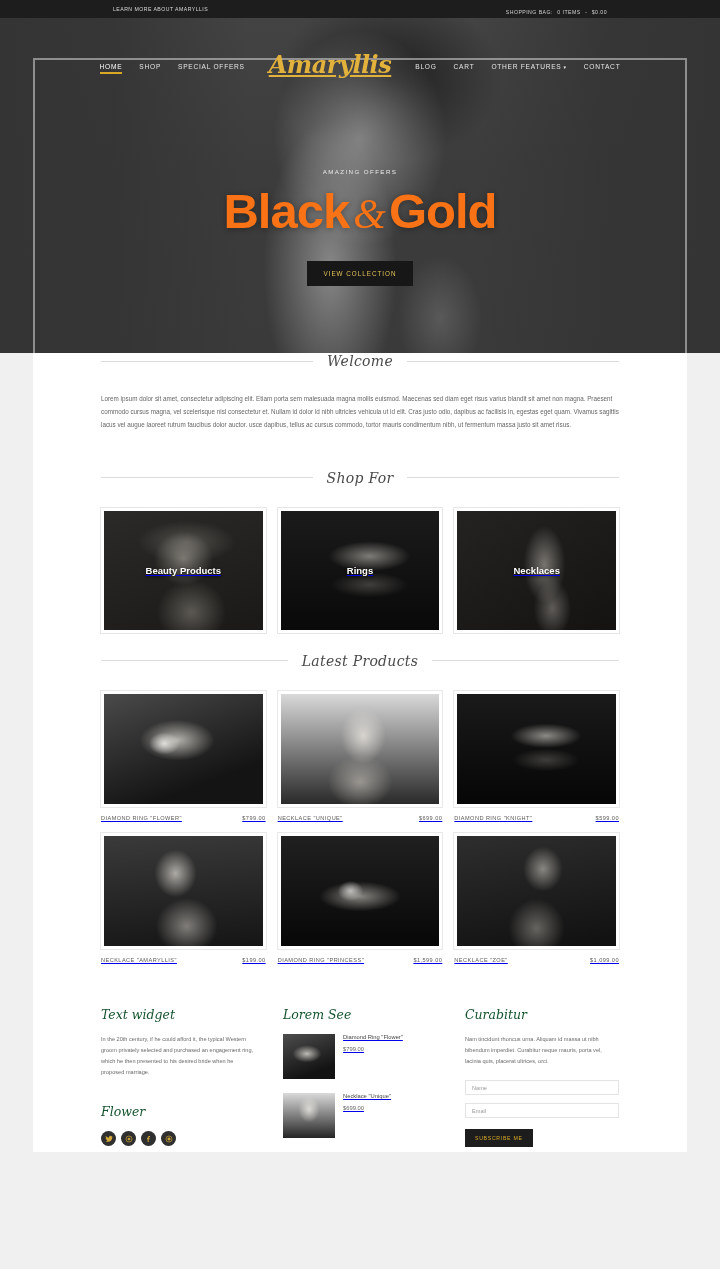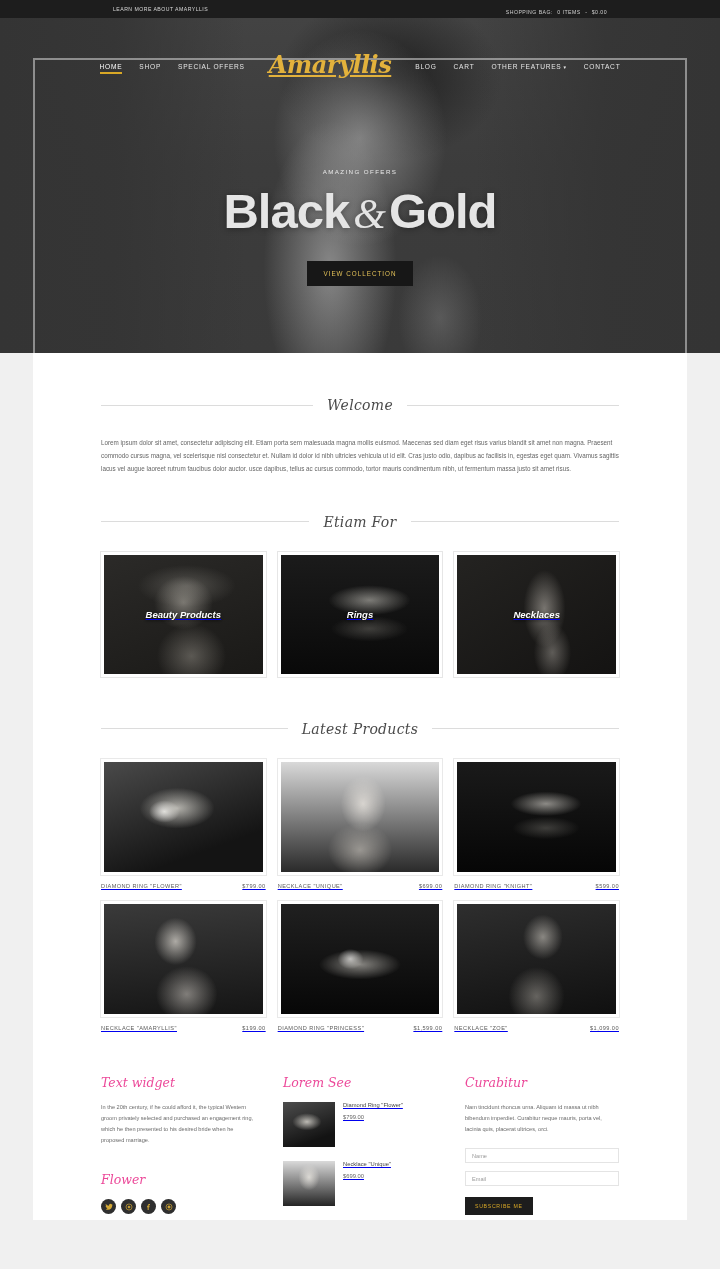--- a/index.html
+++ b/index.html
@@ -72,21 +72,21 @@
     margin:0 24px; line-height:1; padding-bottom:6px;
     letter-spacing:-0.5px;
   }
   .hero-content {
     position:absolute; left:0; right:0; top:150px; text-align:center; z-index:5;
   }
   .hero-sub {
     font-size:6.2px; letter-spacing:1.4px; color:#e9e9e9; margin-bottom:12px;
   }
   .hero-title {
-    font-size:49px; line-height:1; font-weight:bold; color:#e5e5e5;
+    font-size:49px; line-height:1; font-weight:bold; color:#f97316;
     letter-spacing:-1px; font-family:"Liberation Sans", sans-serif;
     text-shadow:0 1px 6px rgba(0,0,0,.35);
   }
   .hero-title .amp {
     font-family:"Liberation Serif", serif; font-style:italic; font-weight:normal;
     font-size:42px; padding:0 4px;
   }
   .hero-btn {
     display:inline-block; margin-top:25px;
     background:#171717; color:#e3c158;
@@ -104,21 +104,21 @@
   .inner { padding:0 68px; }
 
   
   .sec-head { display:flex; align-items:center; gap:14px; }
   .sec-head .rule { flex:1; height:1px; background:#dcdcdc; }
   .sec-head h2 {
     font-family:"DejaVu Serif", serif; font-style:italic; font-weight:normal;
     font-size:14px; color:#4a4a4a; white-space:nowrap; letter-spacing:.3px;
   }
 
-  .welcome-wrap { padding-top:44px; }
+  .welcome-wrap { }
   .welcome-text {
     margin-top:24px; font-size:6.3px; line-height:2.05; color:#666; text-align:left;
   }
 
   .shopfor-wrap { padding-top:38px; }
   .cat-grid { display:flex; gap:12px; margin-top:22px; }
   .cat-card {
     flex:1; height:125px; position:relative;
     border:3px solid #fff; outline:1px solid #e6e6e6;
     display:flex; align-items:center; justify-content:center;
@@ -139,25 +139,25 @@
       linear-gradient(150deg,#242321,#141312);
   }
   .cat-3 .photo {
     background:
       radial-gradient(ellipse 60px 22px at 56% 38%, rgba(210,208,200,.55), rgba(0,0,0,0) 68%),
       radial-gradient(ellipse 55px 18px at 56% 62%, rgba(120,118,112,.45), rgba(0,0,0,0) 70%),
       linear-gradient(180deg,#1b1b1b,#090909);
   }
   .cat-label {
     position:relative; z-index:2;
-    font-family:"Liberation Sans", sans-serif; font-style:italic; font-weight:bold;
+    font-family:"Liberation Sans", sans-serif; font-weight:bold;
     color:#fff; font-size:9.5px; text-shadow:0 1px 3px rgba(0,0,0,.6);
   }
 
-  .latest-wrap { padding-top:44px; padding-bottom:10px; }
+  .latest-wrap { padding-top:20px; padding-bottom:10px; }
   .prod-grid { display:flex; flex-wrap:wrap; gap:12px; margin-top:22px; }
   .prod { width:calc((100% - 24px)/3); cursor:pointer; }
   .prod-img {
     height:116px; border:3px solid #fff; outline:1px solid #e9e9e9; position:relative; overflow:hidden;
   }
   .prod-img .photo { position:absolute; inset:0; }
   .p1 .photo {
     background:
       radial-gradient(ellipse 55px 30px at 46% 42%, rgba(225,223,215,.75), rgba(0,0,0,0) 68%),
       radial-gradient(ellipse 22px 16px at 38% 45%, rgba(255,255,255,.85), rgba(0,0,0,0) 70%),
@@ -197,21 +197,21 @@
     display:flex; justify-content:space-between; align-items:baseline;
     margin-top:8px; font-size:5.6px; letter-spacing:.45px; color:#5a5a5a;
   }
   .prod-price { color:#5a5a5a; }
 
   
   .footer-wrap { padding:34px 68px 0 68px; display:flex; gap:28px; }
   .fw { flex:1; }
   .fw h3 {
     font-family:"DejaVu Serif", serif; font-style:italic; font-weight:normal;
-    font-size:12.5px; color:#ec4899; margin-bottom:12px;
+    font-size:12.5px; color:#14532d; margin-bottom:12px;
   }
   .fw p { font-size:5.6px; line-height:2.0; color:#6b6b6b; }
   .social-title { margin-top:26px !important; }
   .social-row { display:flex; gap:5px; margin-top:10px; }
   .social-ic {
     width:15px; height:15px; border-radius:50%;
     background:#2f2f2f; color:#d4a937;
     display:flex; align-items:center; justify-content:center;
     font-size:7px; font-weight:bold; cursor:pointer;
     font-family:"DejaVu Sans", sans-serif;
@@ -298,21 +298,21 @@
         <div class="rule"></div>
         <h2>Welcome</h2>
         <div class="rule"></div>
       </div>
       <p class="welcome-text">Lorem ipsum dolor sit amet, consectetur adipiscing elit. Etiam porta sem malesuada magna mollis euismod. Maecenas sed diam eget risus varius blandit sit amet non magna. Praesent commodo cursus magna, vel scelerisque nisl consectetur et. Nullam id dolor id nibh ultricies vehicula ut id elit. Cras justo odio, dapibus ac facilisis in, egestas eget quam. Vivamus sagittis lacus vel augue laoreet rutrum faucibus dolor auctor. usce dapibus, tellus ac cursus commodo, tortor mauris condimentum nibh, ut fermentum massa justo sit amet risus.</p>
     </div>
 
     <div class="inner shopfor-wrap">
       <div class="sec-head">
         <div class="rule"></div>
-        <h2>Etiam For</h2>
+        <h2>Shop For</h2>
         <div class="rule"></div>
       </div>
       <div class="cat-grid">
         <a href="#" class="cat-card cat-1">
           <div class="photo"></div>
           <span class="cat-label">Beauty Products</span>
         </a>
         <a href="#" class="cat-card cat-3">
           <div class="photo"></div>
           <span class="cat-label">Rings</span>

